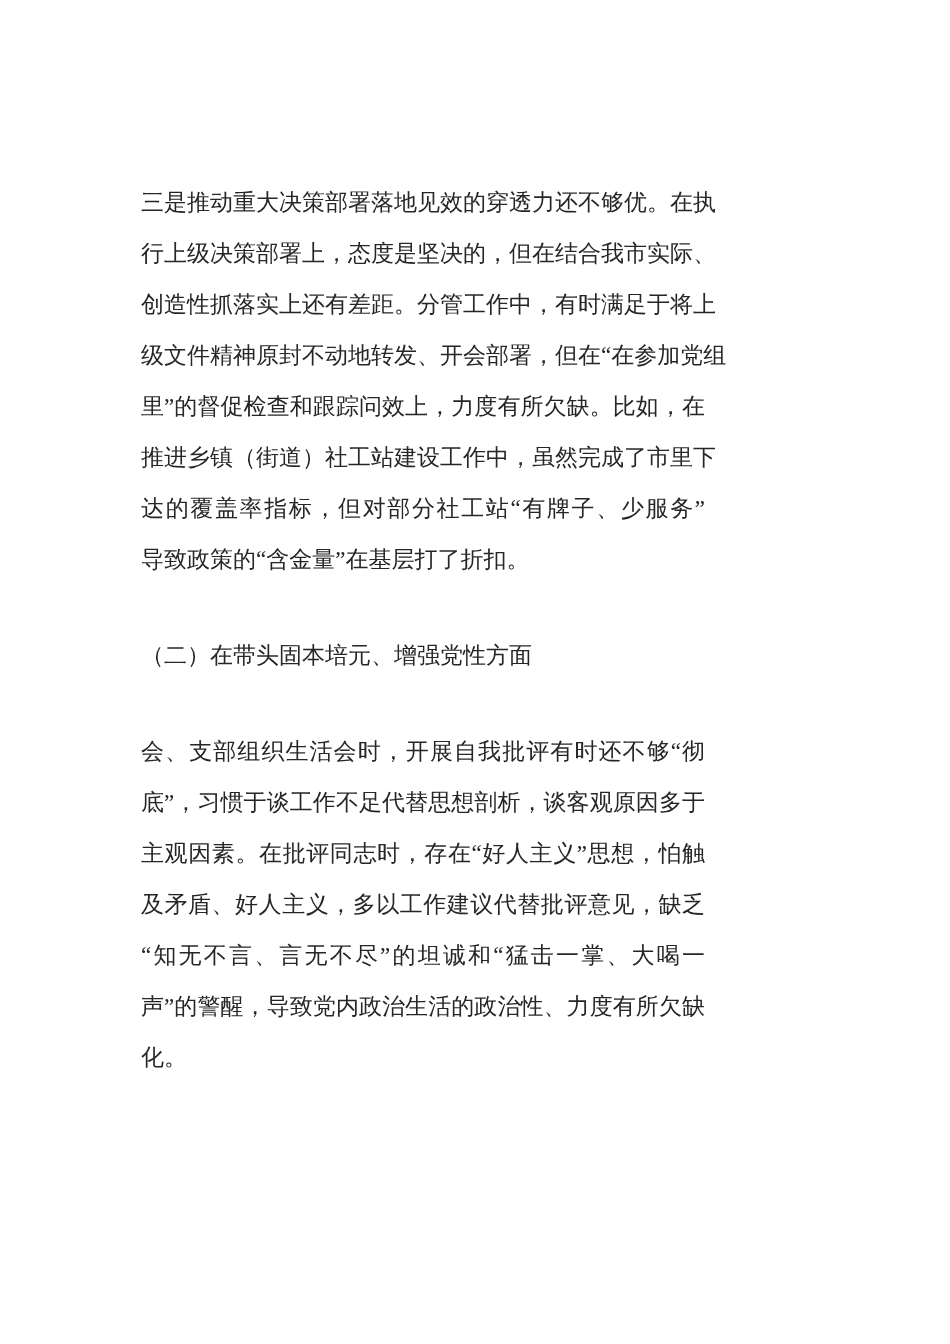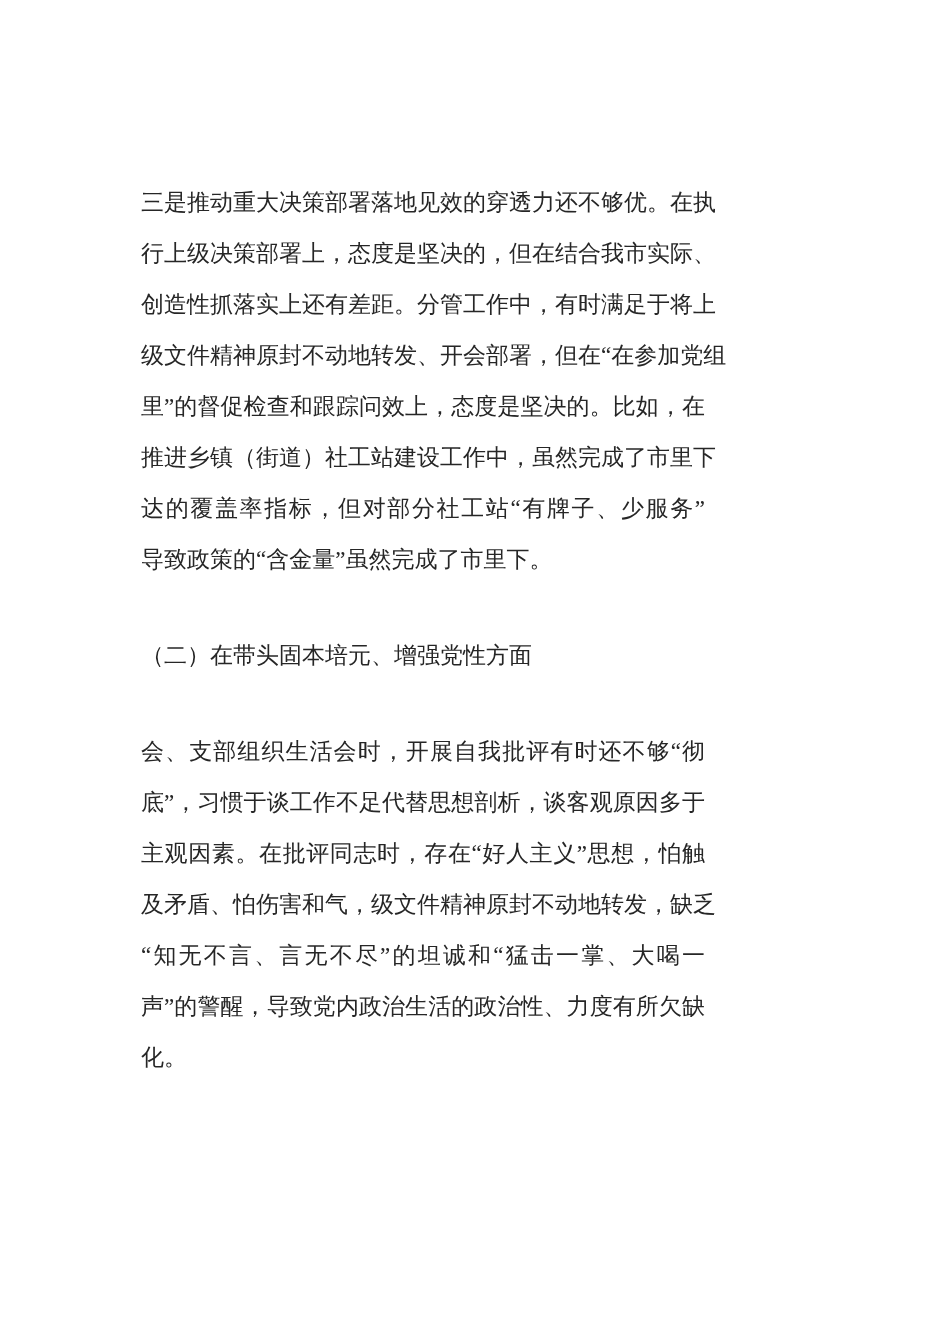--- a/index.html
+++ b/index.html
@@ -41,31 +41,31 @@
 </head>
 <body>
 
 <div class="page">
   <div>
       <div class="block paragraph">
         <div class="line">三是推动重大决策部署落地见效的穿透力还不够优。在执</div>
         <div class="line">行上级决策部署上，态度是坚决的，但在结合我市实际、</div>
         <div class="line">创造性抓落实上还有差距。分管工作中，有时满足于将上</div>
         <div class="line">级文件精神原封不动地转发、开会部署，但在“在参加党组</div>
-        <div class="line">里”的督促检查和跟踪问效上，态度是坚决的。比如，在</div>
+        <div class="line">里”的督促检查和跟踪问效上，力度有所欠缺。比如，在</div>
         <div class="line">推进乡镇（街道）社工站建设工作中，虽然完成了市里下</div>
         <div class="line">达的覆盖率指标，但对部分社工站“有牌子、少服务”</div>
-        <div class="line last">导致政策的“含金量”虽然完成了市里下。</div>
+        <div class="line last">导致政策的“含金量”在基层打了折扣。</div>
       </div>
       <div class="block heading">
         <div class="line last">（二）在带头固本培元、增强党性方面</div>
       </div>
       <div class="block paragraph">
         <div class="line">会、支部组织生活会时，开展自我批评有时还不够“彻</div>
         <div class="line">底”，习惯于谈工作不足代替思想剖析，谈客观原因多于</div>
         <div class="line">主观因素。在批评同志时，存在“好人主义”思想，怕触</div>
-        <div class="line">及矛盾、怕伤害和气，级文件精神原封不动地转发，缺乏</div>
+        <div class="line">及矛盾、好人主义，多以工作建议代替批评意见，缺乏</div>
         <div class="line">“知无不言、言无不尽”的坦诚和“猛击一掌、大喝一</div>
         <div class="line">声”的警醒，导致党内政治生活的政治性、力度有所欠缺</div>
         <div class="line last">化。</div>
       </div>
     </div>
 </div>
 
 </body></html>

